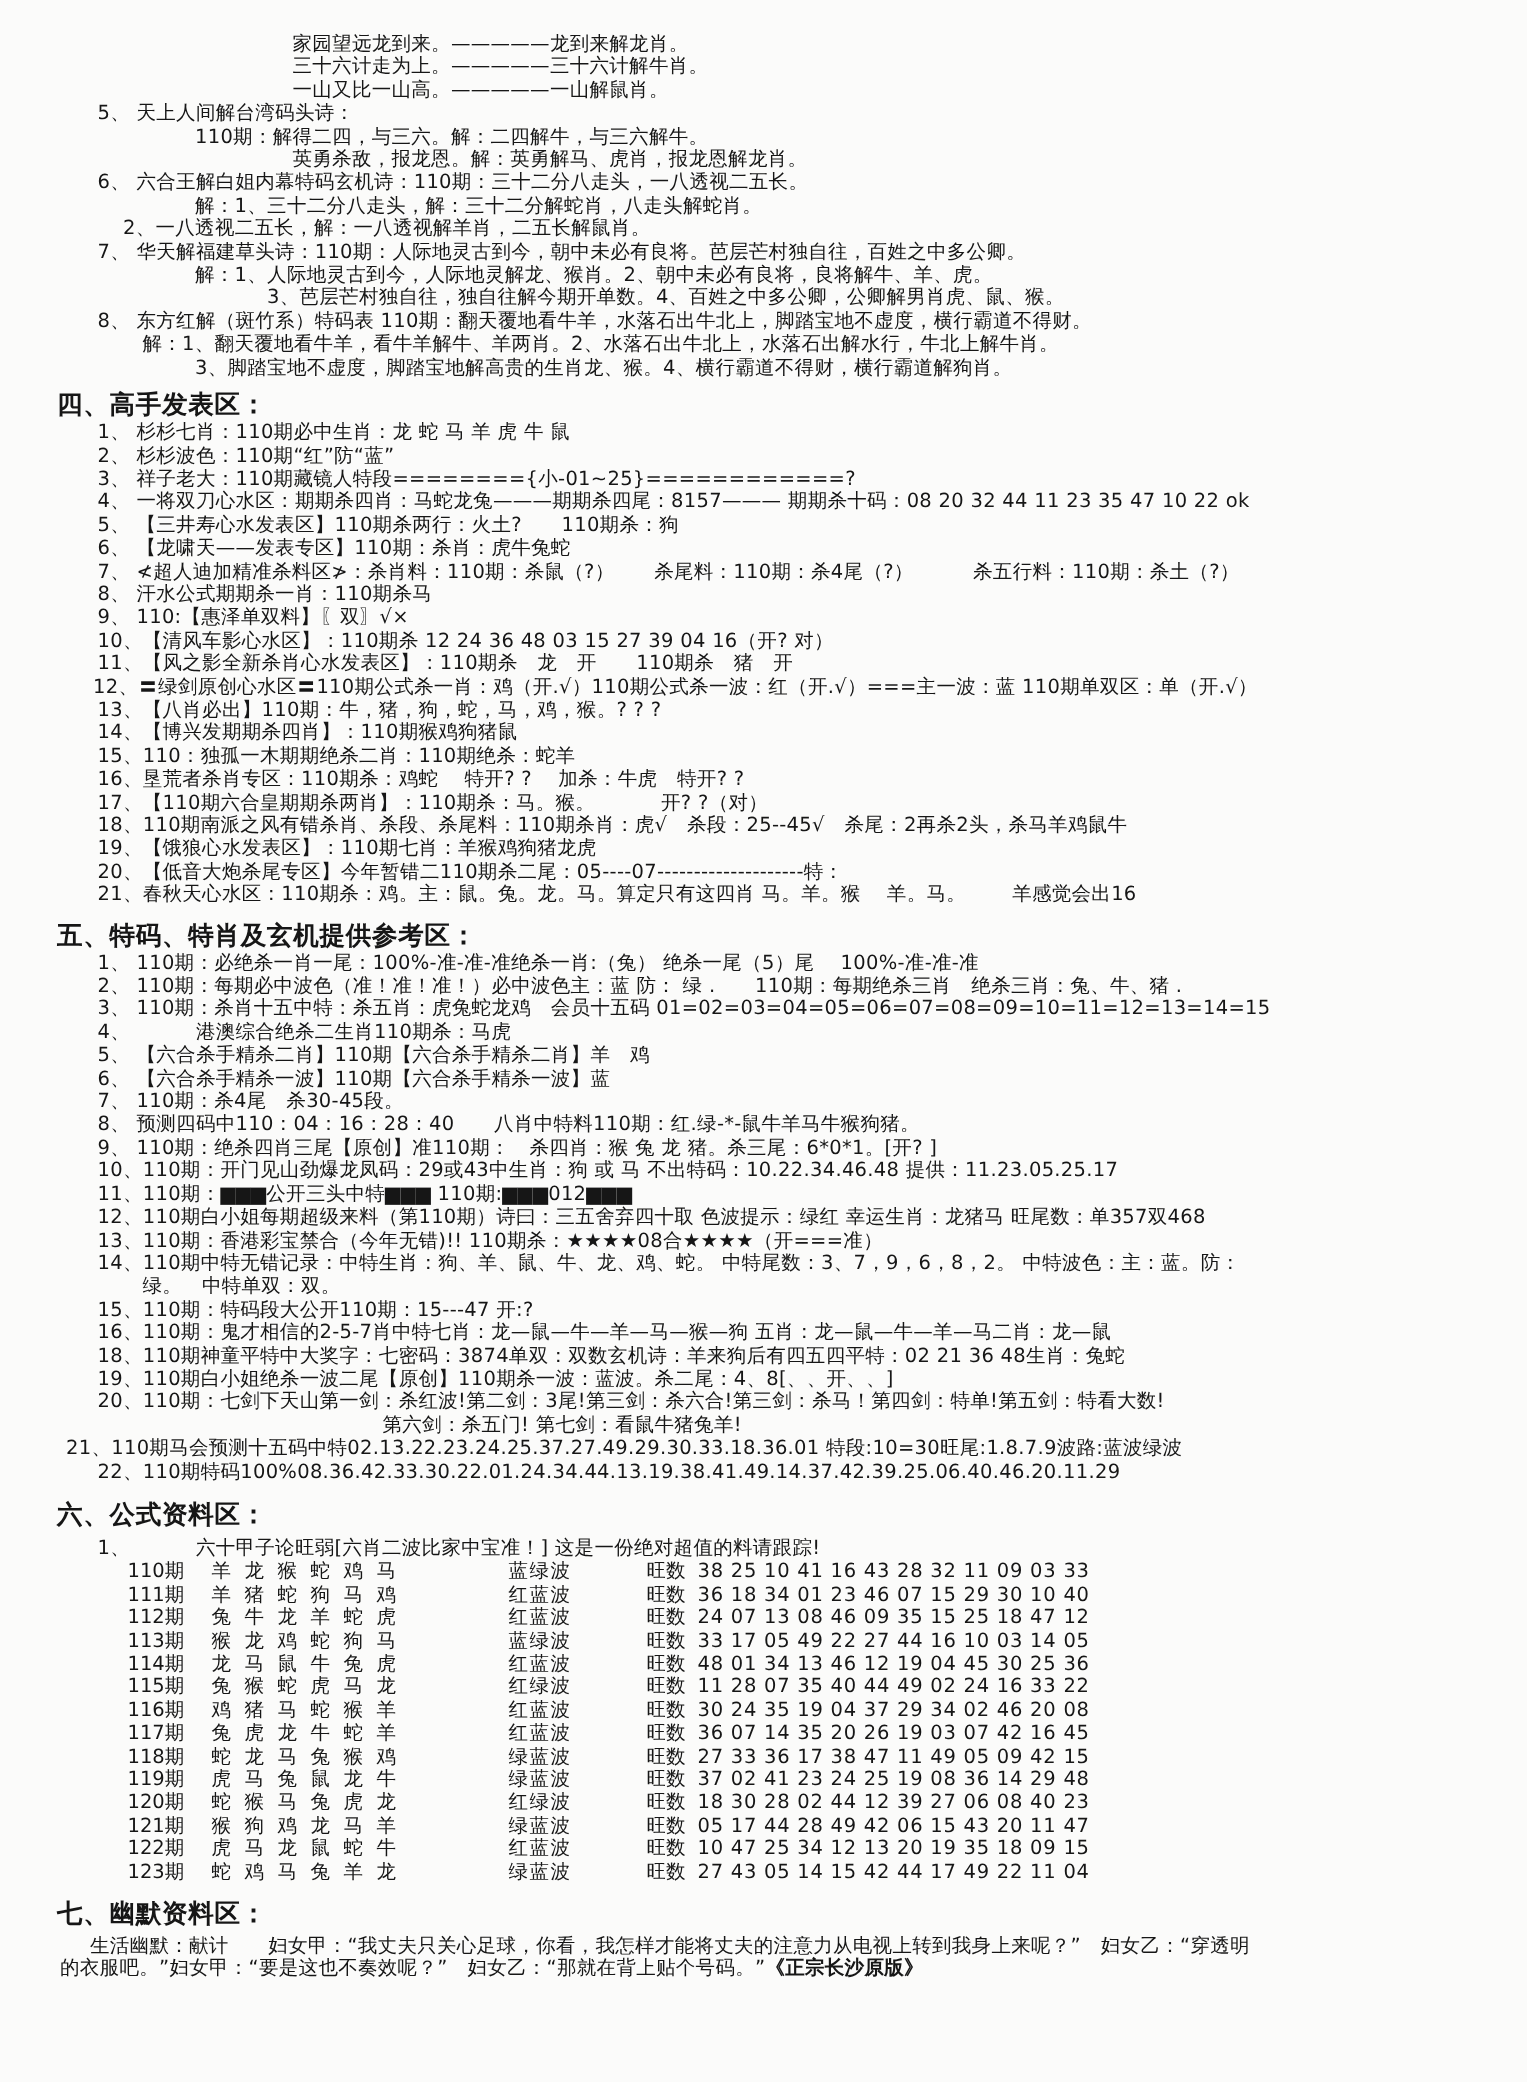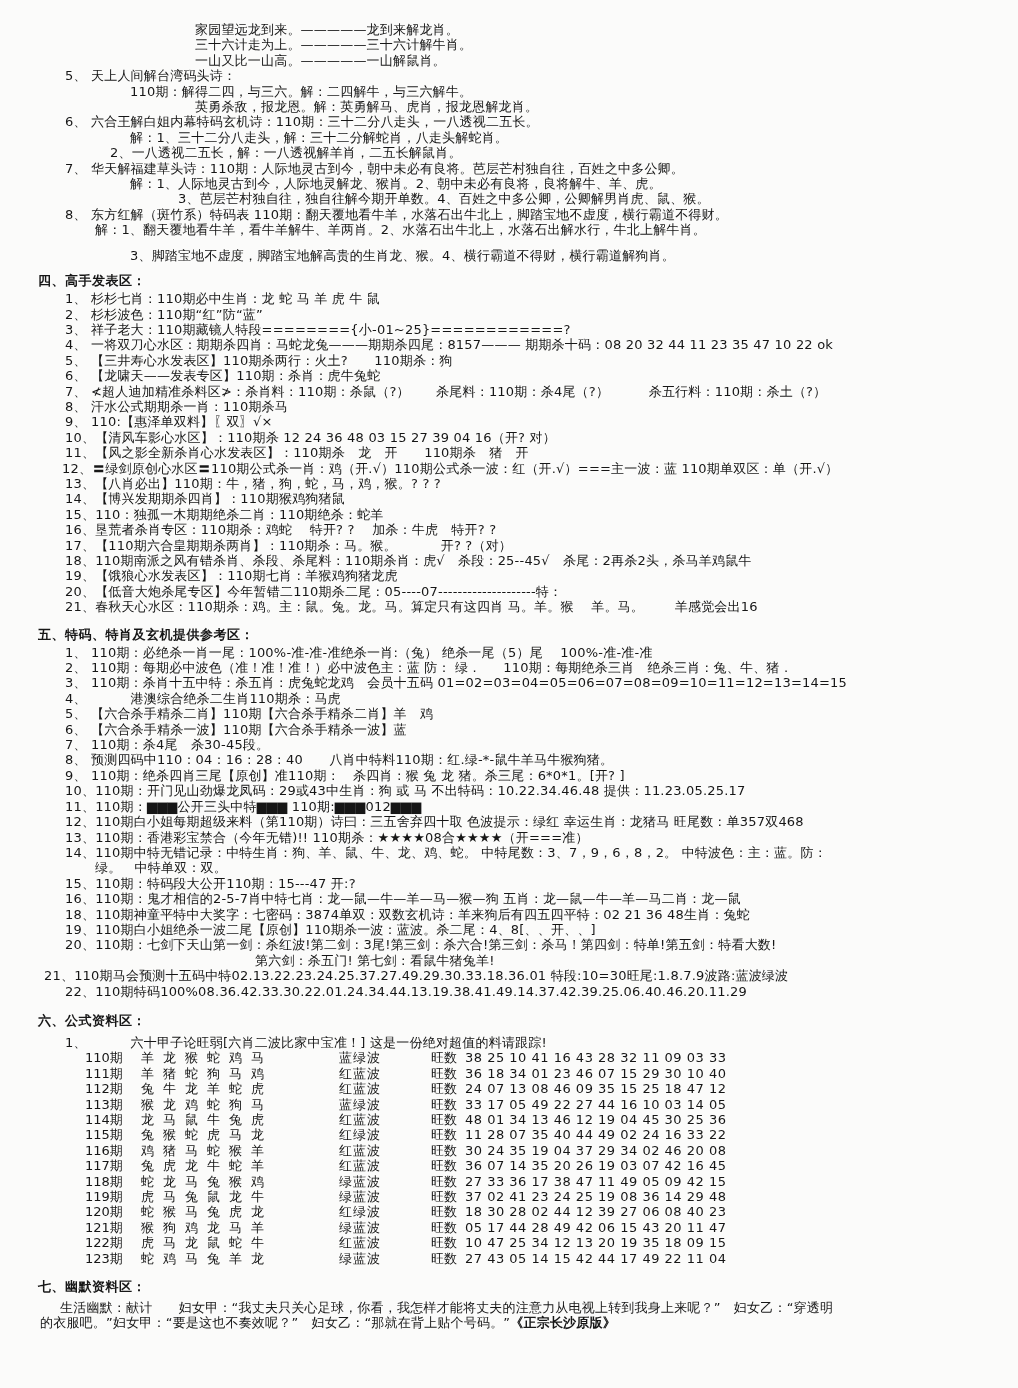--- a/index.html
+++ b/index.html
@@ -17,21 +17,21 @@
     padding-top:22px;
     box-sizing:border-box;
   }
   .line{
     font-size:13px;
     line-height:15.4px;
     white-space:nowrap;
     letter-spacing:0.2px;
   }
   .heading{
-    font-size:13px;
+    font-size:17px;
     font-weight:bold;
     line-height:21px;
     white-space:nowrap;
     letter-spacing:0.5px;
   }
   .b{font-weight:bold;}
   .trow{
     display:flex;
     font-size:13px;
     line-height:15.4px;
@@ -48,27 +48,27 @@
 
 <div id="doc" style="background: rgb(251, 251, 250); color: rgb(22, 22, 22);">
     <div class="line" style="margin-left: 195px;">家园望远龙到来。—————龙到来解龙肖。</div>
     <div class="line" style="margin-left: 195px;">三十六计走为上。—————三十六计解牛肖。</div>
     <div class="line" style="margin-left: 195px;">一山又比一山高。—————一山解鼠肖。</div>
     <div class="line" style="margin-left: 65px;">5、 天上人间解台湾码头诗：</div>
     <div class="line" style="margin-left: 130px;">110期：解得二四，与三六。解：二四解牛，与三六解牛。</div>
     <div class="line" style="margin-left: 195px;">英勇杀敌，报龙恩。解：英勇解马、虎肖，报龙恩解龙肖。</div>
     <div class="line" style="margin-left: 65px;">6、 六合王解白姐内幕特码玄机诗：110期：三十二分八走头，一八透视二五长。</div>
     <div class="line" style="margin-left: 130px;">解：1、三十二分八走头，解：三十二分解蛇肖，八走头解蛇肖。</div>
-    <div class="line" style="margin-left: 110px;">2、一八透视二五长，解：一八透视解羊肖，二五长解鼠肖。</div>
+    <div class="line" style="margin-left: 82px;">2、一八透视二五长，解：一八透视解羊肖，二五长解鼠肖。</div>
     <div class="line" style="margin-left: 65px;">7、 华天解福建草头诗：110期：人际地灵古到今，朝中未必有良将。芭层芒村独自往，百姓之中多公卿。</div>
     <div class="line" style="margin-left: 130px;">解：1、人际地灵古到今，人际地灵解龙、猴肖。2、朝中未必有良将，良将解牛、羊、虎。</div>
     <div class="line" style="margin-left: 178px;">3、芭层芒村独自往，独自往解今期开单数。4、百姓之中多公卿，公卿解男肖虎、鼠、猴。</div>
     <div class="line" style="margin-left: 65px;">8、 东方红解（斑竹系）特码表  110期：翻天覆地看牛羊，水落石出牛北上，脚踏宝地不虚度，横行霸道不得财。</div>
     <div class="line" style="margin-left: 95px;">解：1、翻天覆地看牛羊，看牛羊解牛、羊两肖。2、水落石出牛北上，水落石出解水行，牛北上解牛肖。</div>
-    <div class="line" style="margin-left: 130px; margin-top: 10px;">3、脚踏宝地不虚度，脚踏宝地解高贵的生肖龙、猴。4、横行霸道不得财，横行霸道解狗肖。</div>
+    <div class="line" style="margin-left: 130px;">3、脚踏宝地不虚度，脚踏宝地解高贵的生肖龙、猴。4、横行霸道不得财，横行霸道解狗肖。</div>
     <div class="heading" style="margin-left: 38px; margin-top: 7px;">四、高手发表区：</div>
     <div class="line" style="margin-left: 65px;">1、 杉杉七肖：110期必中生肖：龙 蛇 马 羊 虎 牛 鼠</div>
     <div class="line" style="margin-left: 65px;">2、 杉杉波色：110期“红”防“蓝”</div>
     <div class="line" style="margin-left: 65px;">3、 祥子老大：110期藏镜人特段========{小-01~25}============?</div>
     <div class="line" style="margin-left: 65px;">4、 一将双刀心水区：期期杀四肖：马蛇龙兔———期期杀四尾：8157———  期期杀十码：08 20 32 44 11 23 35 47 10 22  ok</div>
     <div class="line" style="margin-left: 65px;">5、 【三井寿心水发表区】110期杀两行：火土?　　110期杀：狗</div>
     <div class="line" style="margin-left: 65px;">6、 【龙啸天——发表专区】110期：杀肖：虎牛兔蛇</div>
     <div class="line" style="margin-left: 65px;">7、 ≮超人迪加精准杀料区≯：杀肖料：110期：杀鼠（?）　　杀尾料：110期：杀4尾（?）　　　杀五行料：110期：杀土（?）</div>
     <div class="line" style="margin-left: 65px;">8、 汗水公式期期杀一肖：110期杀马</div>
     <div class="line" style="margin-left: 65px;">9、 110:【惠泽单双料】〖双〗√×</div>

